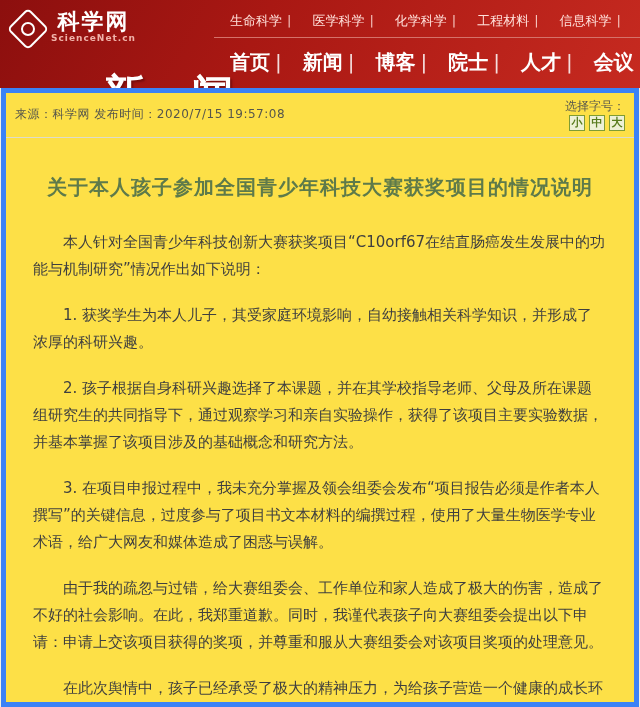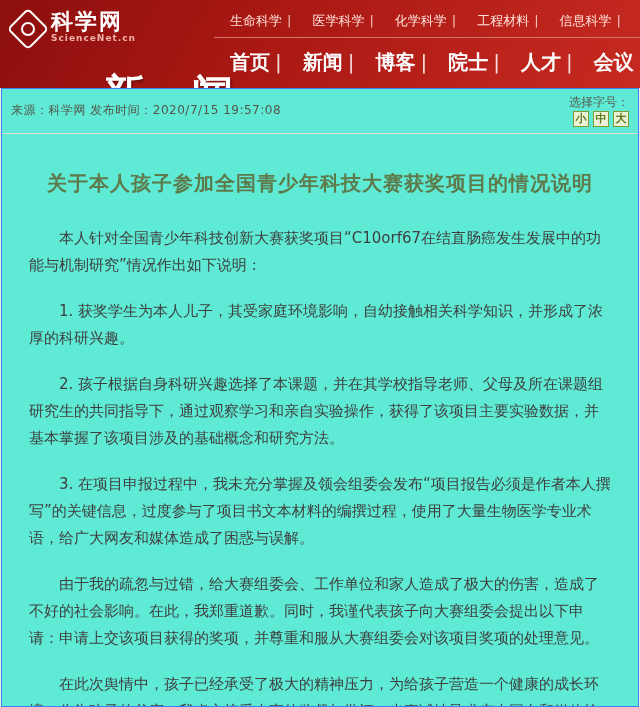--- a/index.html
+++ b/index.html
@@ -18,21 +18,21 @@
   .logo-block { position: absolute; left: 13px; top: 10px; display: flex; }
   .logo-icon {
     width: 30px; height: 30px; margin: 4px 8px 0 0; position: relative;
     transform: rotate(45deg);
     border: 2px solid #ffffff; border-radius: 5px;
   }
   .logo-icon .inner {
     position: absolute; left: 6px; top: 6px; width: 14px; height: 14px;
     border: 2px solid #ffffff; border-radius: 50%;
   }
-  .logo-texts { display: flex; flex-direction: column; line-height: 1.1; }
+  .logo-texts { display: flex; flex-direction: column; line-height: 1.1; align-items: center; }
   .site-name { color: #ffffff; font-size: 22px; font-weight: bold; letter-spacing: 2px; }
   .site-domain { color: #f0b3aa; font-size: 9px; font-weight: bold; letter-spacing: 1px; }
   .section-title {
     position: absolute; left: 103px; top: 26px;
     color: #ffffff; font-size: 42px; font-weight: bold; letter-spacing: 16px;
     text-shadow: 2px 2px 2px rgba(90, 5, 5, 0.55);
     white-space: nowrap;
     margin-top: 41px;
   }
   .header-nav { position: absolute; left: 214px; right: 0; top: 0; bottom: 0; }
@@ -44,21 +44,21 @@
   .nav-row2 {
     padding-top: 11px; white-space: nowrap; overflow: hidden;
     font-size: 20px; color: #ffffff; font-weight: bold;
   }
   .nav-item { cursor: pointer; margin-left: 16px; }
   .nav-sep { margin: 0 5px; opacity: 0.85; font-weight: normal; }
   
   .page-body { height: 619px; padding: 0 1px; }
   .content-box {
     height: 100%; overflow: hidden;
-    background: #5eead4; border: 1px solid #3b82f6;
+    background: #fde047; border: 5px solid #3b82f6;
   }
   .meta-row {
     display: flex; justify-content: space-between; align-items: center;
     padding: 5px 9px 6px 9px;
     border-bottom: 1px solid #dedccb;
     font-size: 12px; color: #56564c;
   }
   .meta-left { letter-spacing: 0.5px; }
   .meta-right { display: flex; align-items: center; flex-direction: column; }
   .fs-btn {

